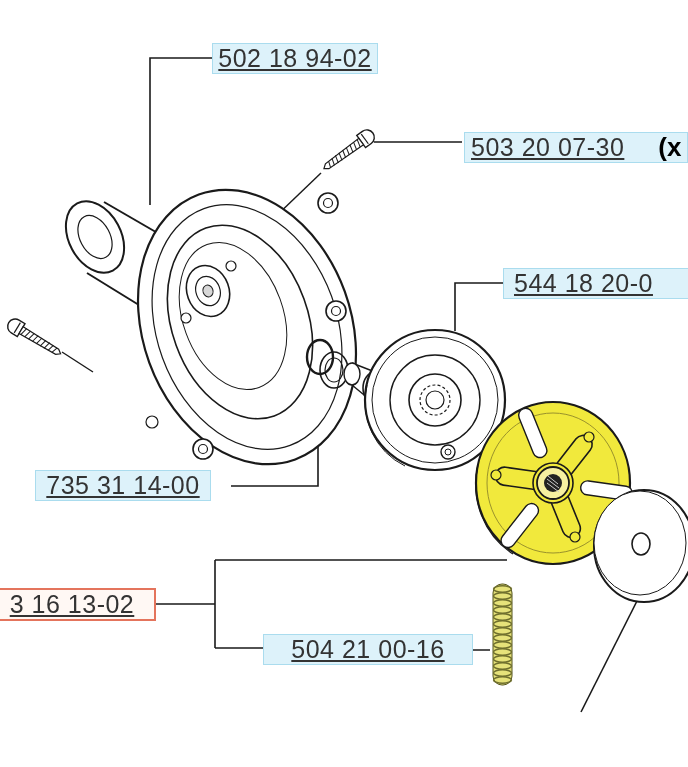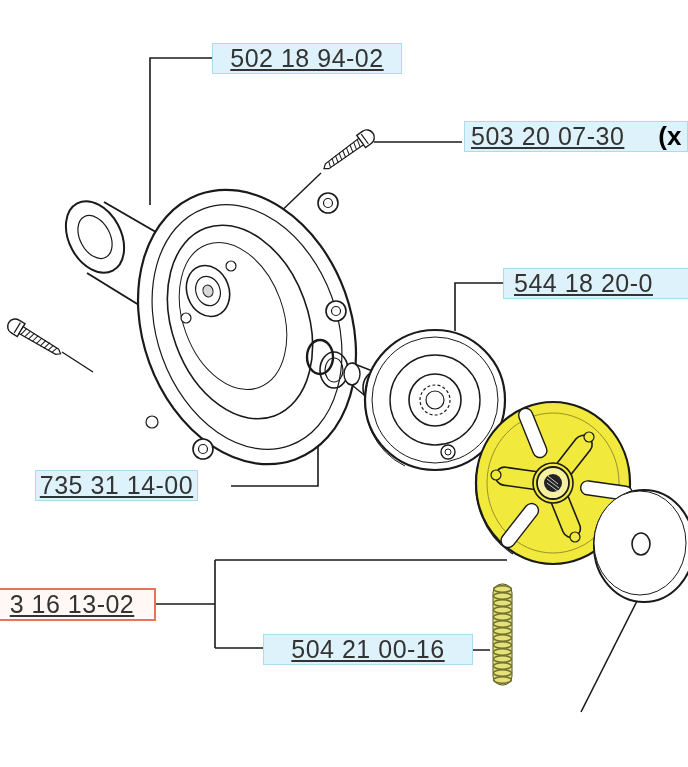--- a/index.html
+++ b/index.html
@@ -188,34 +188,34 @@
         <ellipse cx="502.5" cy="645" rx="9" ry="3.2"></ellipse>
         <ellipse cx="502.5" cy="652" rx="9" ry="3.2"></ellipse>
         <ellipse cx="502.5" cy="659" rx="9" ry="3.2"></ellipse>
         <ellipse cx="502.5" cy="666" rx="9" ry="3.2"></ellipse>
         <ellipse cx="502.5" cy="673" rx="9" ry="3.2"></ellipse>
         <ellipse cx="502.5" cy="680" rx="9" ry="3.2"></ellipse>
       </g>
     </g>
   </svg>
 
-  <div class="label" style="left:212px;top:43px;width:190px;">
+  <div class="label" style="left:212px;top:43px;width:166px;">
     <span class="pn">502 18 94-02</span>
   </div>
 
-  <div class="label label--auto" style="left:464px;top:121px;gap:34px;">
+  <div class="label label--auto" style="left:464px;top:132px;gap:34px;">
     <span class="pn">503 20 07-30</span>
     <span class="suffix">(x</span>
   </div>
 
   <div class="label label--left" style="left:503px;top:268px;width:200px;">
     <span class="pn">544 18 20-0</span>
   </div>
 
-  <div class="label" style="left:35px;top:470px;width:163px;">
+  <div class="label" style="left:35px;top:470px;width:176px;">
     <span class="pn">735 31 14-00</span>
   </div>
 
   <div class="label label--kit" style="left:-12px;top:588px;width:168px;">
     <span class="pn">3 16 13-02</span>
   </div>
 
   <div class="label" style="left:263px;top:634px;width:210px;">
     <span class="pn">504 21 00-16</span>
   </div>

